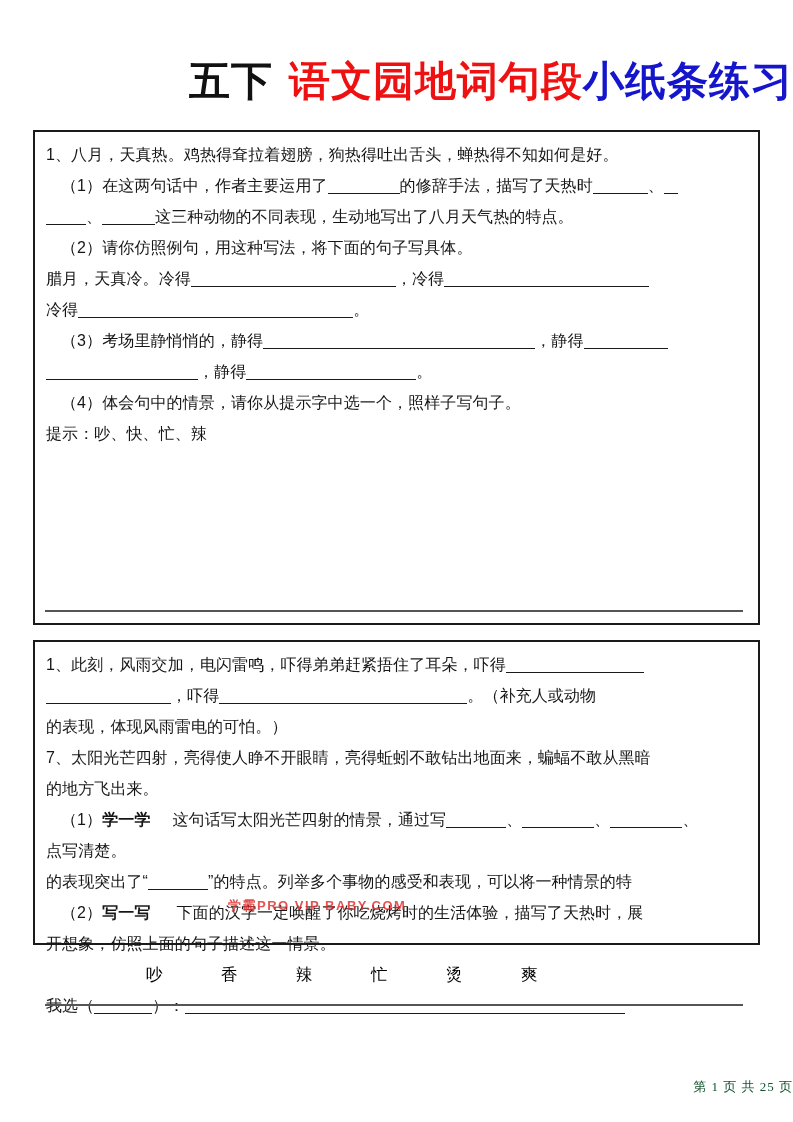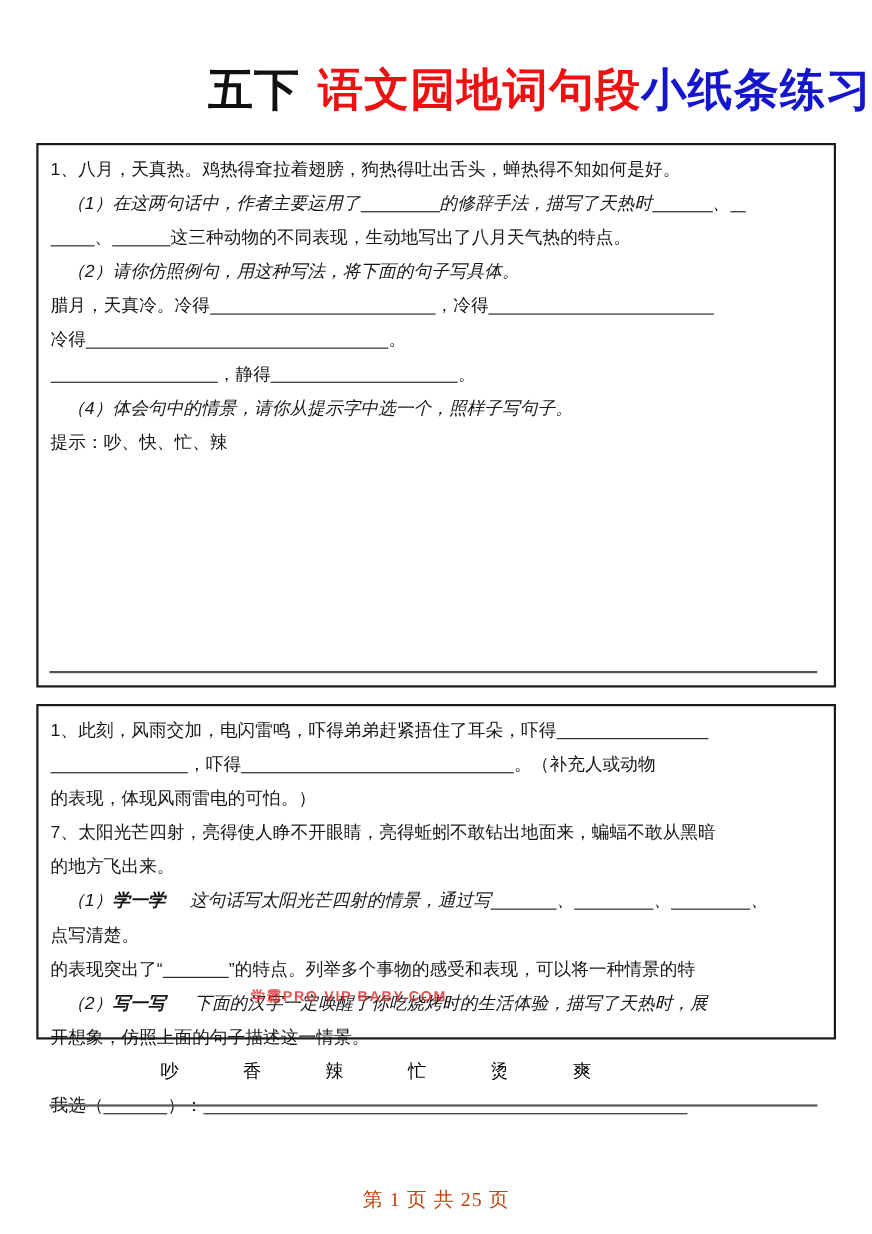--- a/index.html
+++ b/index.html
@@ -49,21 +49,21 @@
   }
 
   
   .ln {
     font-size: 16px;
     line-height: 31px;
     white-space: nowrap;
     color: #161616;
     letter-spacing: 0.1px;
   }
-  .indent  { padding-left: 15px; font-style: italic; }
+  .indent  { padding-left: 15px; }
   .bold    { font-weight: bold; }
 
   
   .bl {
     display: inline-block;
     border-bottom: 1.4px solid #1a1a1a;
     vertical-align: -3px;
     height: 15px;
   }
 
@@ -98,23 +98,23 @@
     letter-spacing: 1.5px;
     pointer-events: none;
   }
 
   
   #footer {
     position: absolute;
     left: 0;
     top: 1078px;
     width: 793px;
-    text-align: center;
-    font-size: 18px;
-    color: #c2410c;
+    text-align: right;
+    font-size: 13px;
+    color: #14532d;
     font-family: "Liberation Serif", "DejaVu Serif", serif;
     letter-spacing: 1px;
   }
 </style>
 </head>
 <body>
 
 <div class="title-row">
   <span class="t-black">五下</span><span class="t-gap"></span><span class="t-red">语文园地词句段</span><span class="t-blue">小纸条练习</span>
 </div>
@@ -133,20 +133,23 @@
 
     <div class="ln indent">（2）请你仿照例句，用这种写法，将下面的句子写具体。</div>
 
     <div class="ln">
       <span>腊月，天真冷。冷得</span><span class="bl" style="width:205px"></span><span>，冷得</span><span class="bl" style="width:205px"></span>
     </div>
     <div class="ln">
       <span>冷得</span><span class="bl" style="width:275px"></span><span>。</span>
     </div>
 
+    <div class="ln indent">
+      <span>（3）考场里静悄悄的，静得</span><span class="bl" style="width:272px"></span><span>，静得</span><span class="bl" style="width:84px"></span>
+    </div>
     <div class="ln">
       <span class="bl" style="width:152px"></span><span>，静得</span><span class="bl" style="width:170px"></span><span>。</span>
     </div>
 
     <div class="ln indent">（4）体会句中的情景，请你从提示字中选一个，照样子写句子。</div>
     <div class="ln">提示：吵、快、忙、辣</div>
   </div>
 
   <div class="rule" style="left:10px; top:478px;  width:698px;"></div>
   <div class="rule" style="left:10px; top:508px;  width:698px;"></div>

